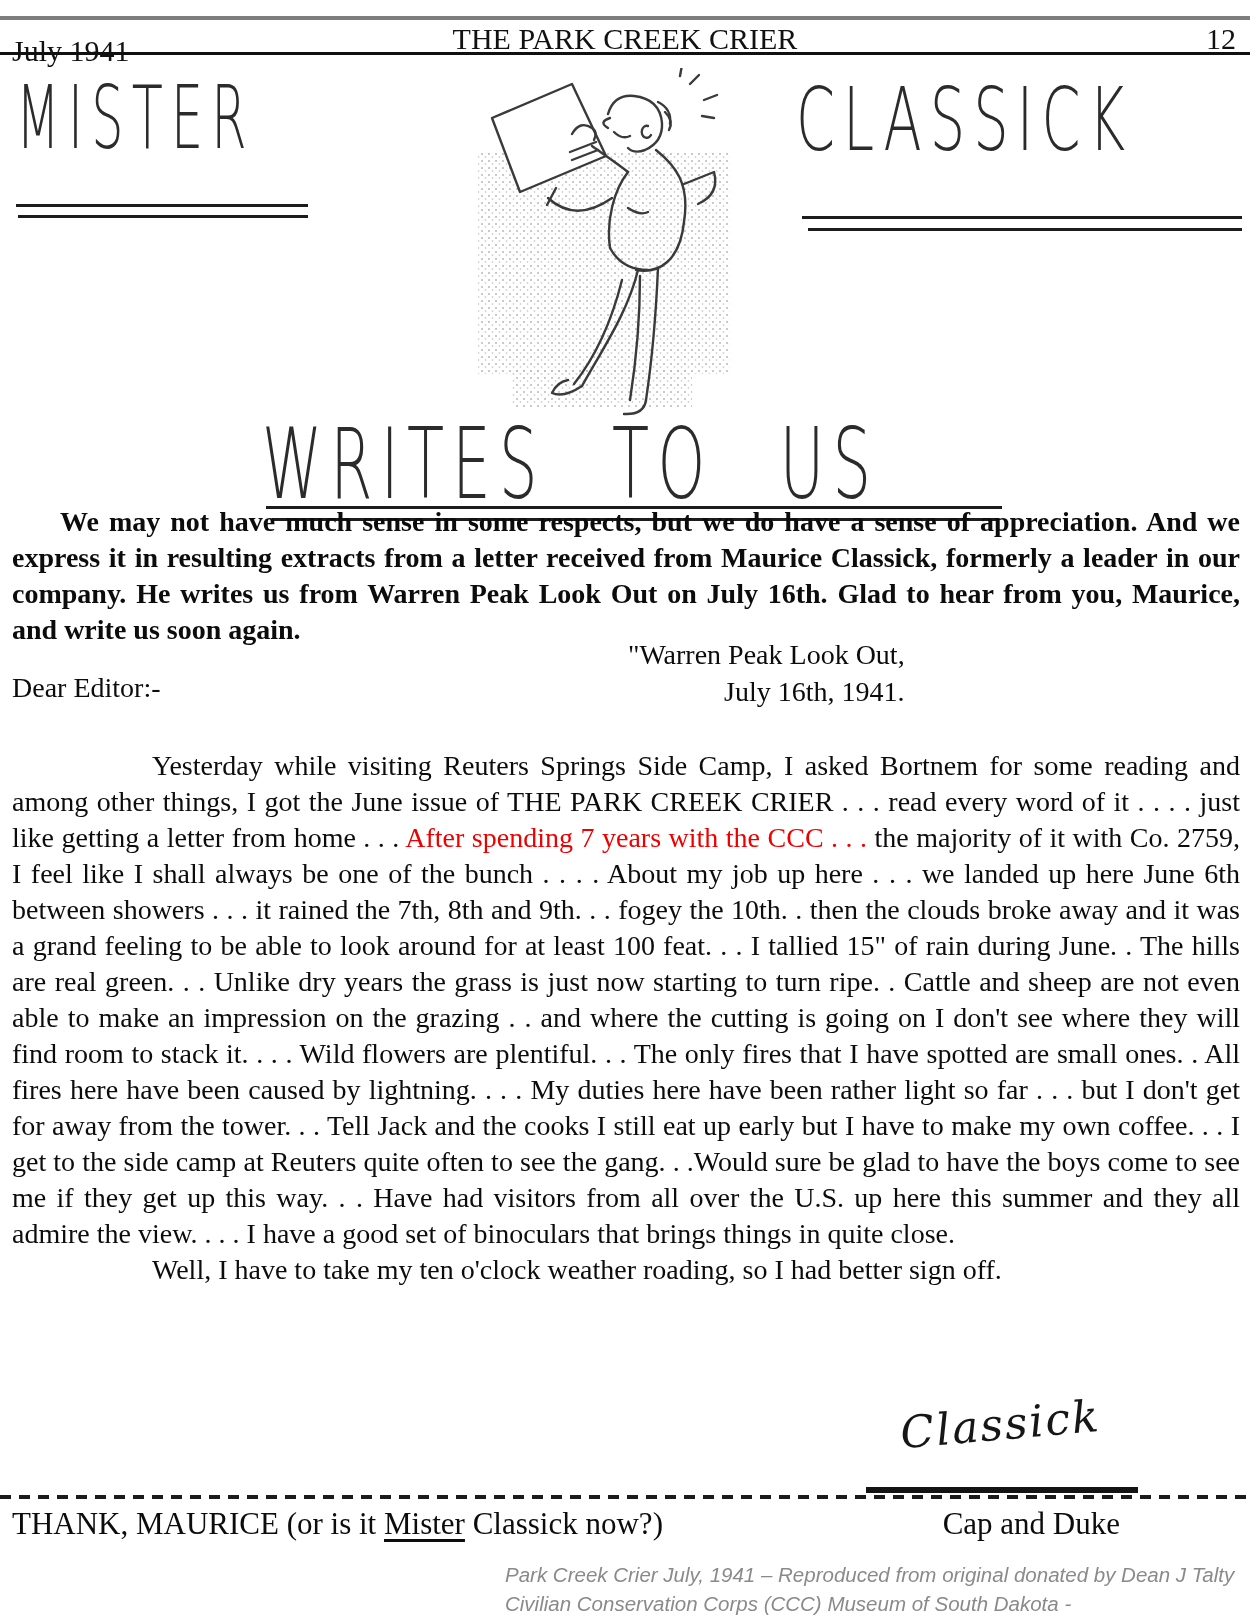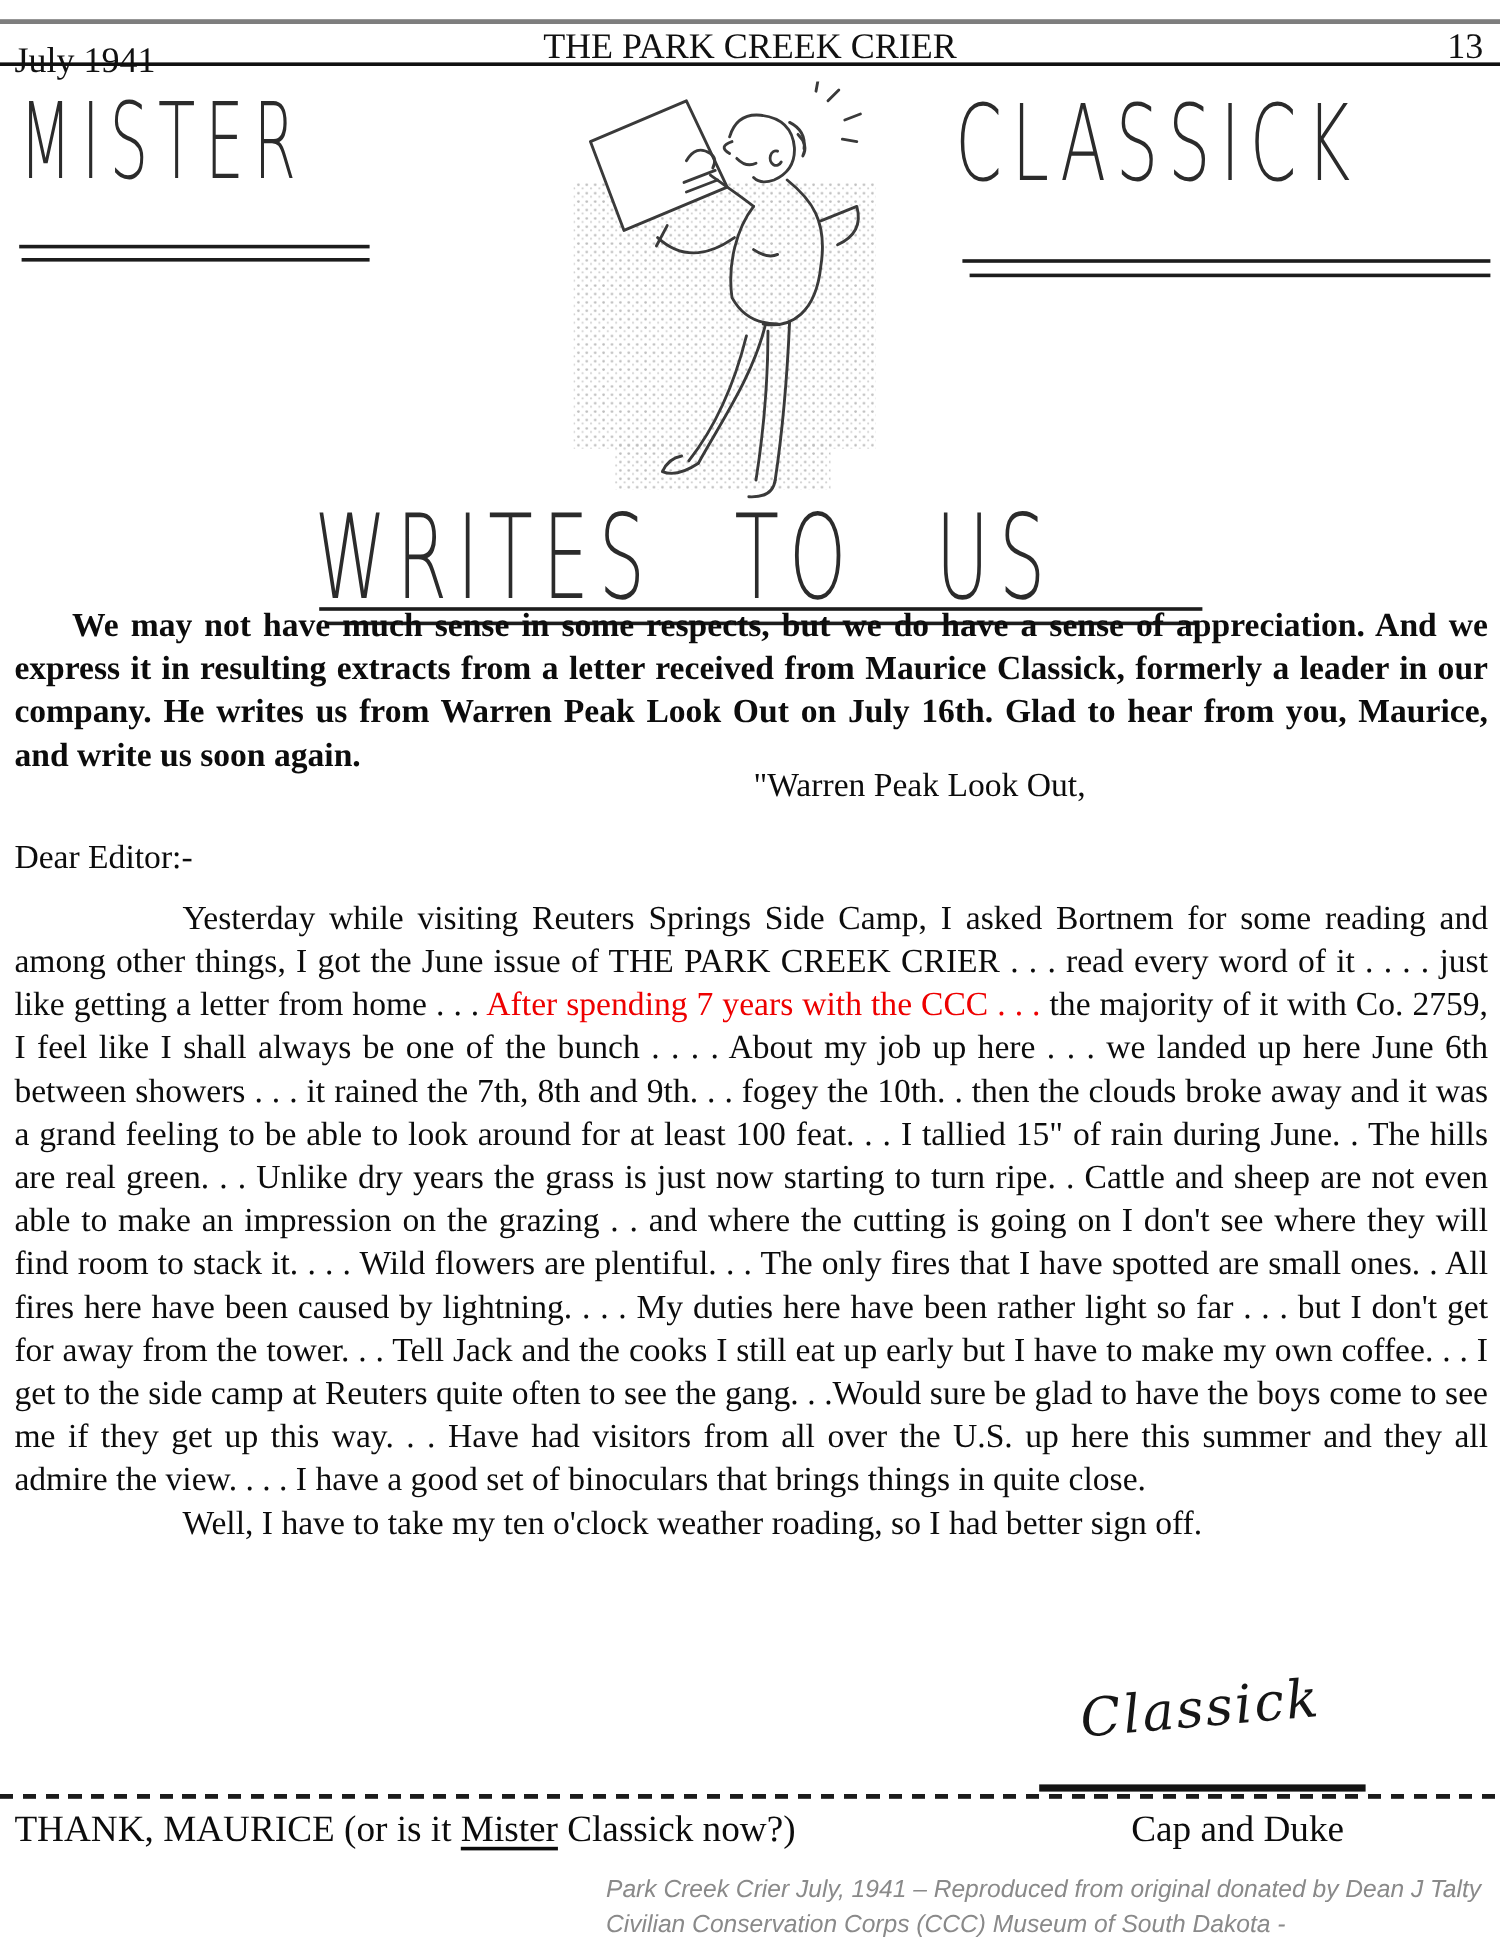--- a/index.html
+++ b/index.html
@@ -24,21 +24,21 @@
   }
   #word-mister  { left:16px;  top:10px; font-size:62px; letter-spacing:10px; transform:scale(0.82,1.42); }
   #word-classick{ left:796px; top:12px; font-size:62px; letter-spacing:9px;  transform:scale(0.90,1.42); }
   #word-writes  { left:262px; top:352px; font-size:66px; letter-spacing:9px; word-spacing:42px; transform:scale(0.92,1.48); }
   .dbl { position:absolute; height:3px; background:#1c1c1c; }
   
   .bodytxt { font-size:28px; line-height:36px; text-align:justify; }
   #intro { position:absolute; left:12px; top:504px; width:1228px; text-indent:48px;font-weight:bold; }
   #address { position:absolute; left:628px; top:636px; font-size:28px; line-height:37px; white-space:nowrap; }
   #address .l2 { padding-left:96px; }
-  #salutation { position:absolute; left:12px; top:699px; font-size:28px; }
+  #salutation { position:absolute; left:12px; top:672px; font-size:28px; }
   #letter-body { position:absolute; left:12px; top:748px; width:1228px;font-family:Liberation Serif, serif; }
   #letter-body p { margin:0; text-indent:140px; }
   .red { color:#ee0000; }
   
   #signature {
     position:absolute; left:900px; top:1396px; width:260px;
     font-family:"DejaVu Serif", serif; font-style:italic; font-size:44px;
     color:#161616; transform:rotate(-5deg); letter-spacing:2px; white-space:nowrap;
   }
   #sig-bar { position:absolute; left:866px; top:1487px; width:272px; height:6px; background:#131313; }
@@ -59,21 +59,21 @@
 </style>
 </head>
 <body>
 
 <div id="page">
 
   <div id="hdr">
     <div class="rule-gray"></div>
     <div class="hdr-txt" id="hdr-center">THE PARK CREEK CRIER</div>
     <div class="hdr-txt" id="hdr-left">July 1941</div>
-    <div class="hdr-txt" id="hdr-right">13</div>
+    <div class="hdr-txt" id="hdr-right">12</div>
     <div class="rule-black"></div>
   </div>
 
   <div id="masthead">
     <div class="hand" id="word-mister">MISTER</div>
     <div class="dbl" style="left:16px; top:148px; width:292px;"></div>
     <div class="dbl" style="left:18px; top:159px; width:290px;"></div>
 
     <div class="hand" id="word-classick">CLASSICK</div>
     <div class="dbl" style="left:802px; top:160px; width:440px;"></div>
@@ -131,20 +131,21 @@
 
     <div class="hand" id="word-writes">WRITES TO US</div>
     <div class="dbl" style="left:266px; top:450px; width:736px;"></div>
     <div class="dbl" style="left:272px; top:462px; width:726px;"></div>
   </div>
 
   <div id="intro" class="bodytxt">We may not have much sense in some respects, but we do have a sense of appreciation. And we express it in resulting extracts from a letter received from Maurice Classick, formerly a leader in our company. He writes us from Warren Peak Look Out on July 16th. Glad to hear from you, Maurice, and write us soon again.</div>
 
   <div id="address">
     <div class="l1">"Warren Peak Look Out,</div>
+    <div class="l2">July 16th, 1941.</div>
   </div>
   <div id="salutation">Dear Editor:-</div>
 
   <div id="letter-body" class="bodytxt">
     <p><span>Yesterday while visiting Reuters Springs Side Camp, I asked Bortnem for some reading and among other things, I got the June issue of THE PARK CREEK CRIER . . . read every word of it . . . . just like getting a letter from home . . .  </span><span class="red">After spending 7 years with the CCC . . .</span><span> the majority of it with Co. 2759, I feel like I shall always be one of the bunch . . . . About my job up here . . . we landed up here June 6th between showers . . . it rained the 7th, 8th and 9th. . . fogey the 10th. . then the clouds broke away and it was a grand feeling to be able to look around for at least 100 feat. . . I tallied 15" of rain during June. . The hills are real green. . . Unlike dry years the grass is just now starting to turn ripe. . Cattle and sheep are not even able to make an impression on the grazing . . and where the cutting is going on I don't see where they will find room to stack it. . . . Wild flowers are plentiful. . . The only fires that I have spotted are small ones. . All fires here have been caused by lightning. . . . My duties here have been rather light so far . . . but I don't get for away from the tower. . .  Tell Jack and the cooks I still eat up early but I have to make my own coffee. . .  I get to the side camp at Reuters quite often to see the gang. . .Would sure be glad to have the boys come to see me if they get up this way. . . Have had visitors from all over the U.S. up here this summer and they all admire the view. . . . I have a good set of binoculars that brings things in quite close.</span></p>
     <p>Well, I have to take my ten o'clock weather roading, so I had better sign off.</p>
   </div>
 
   <div id="signature">Classick</div>
   <div id="sig-bar"></div>

